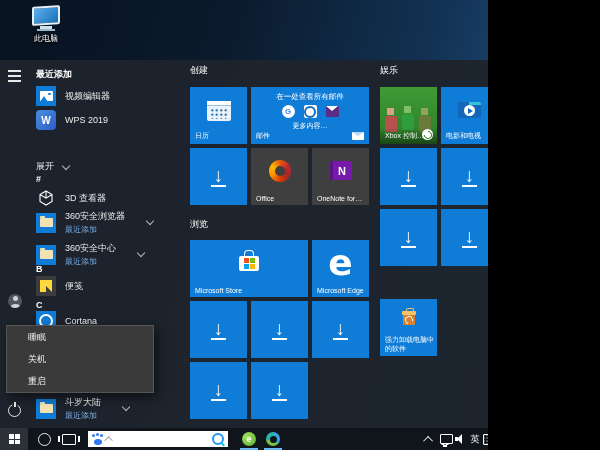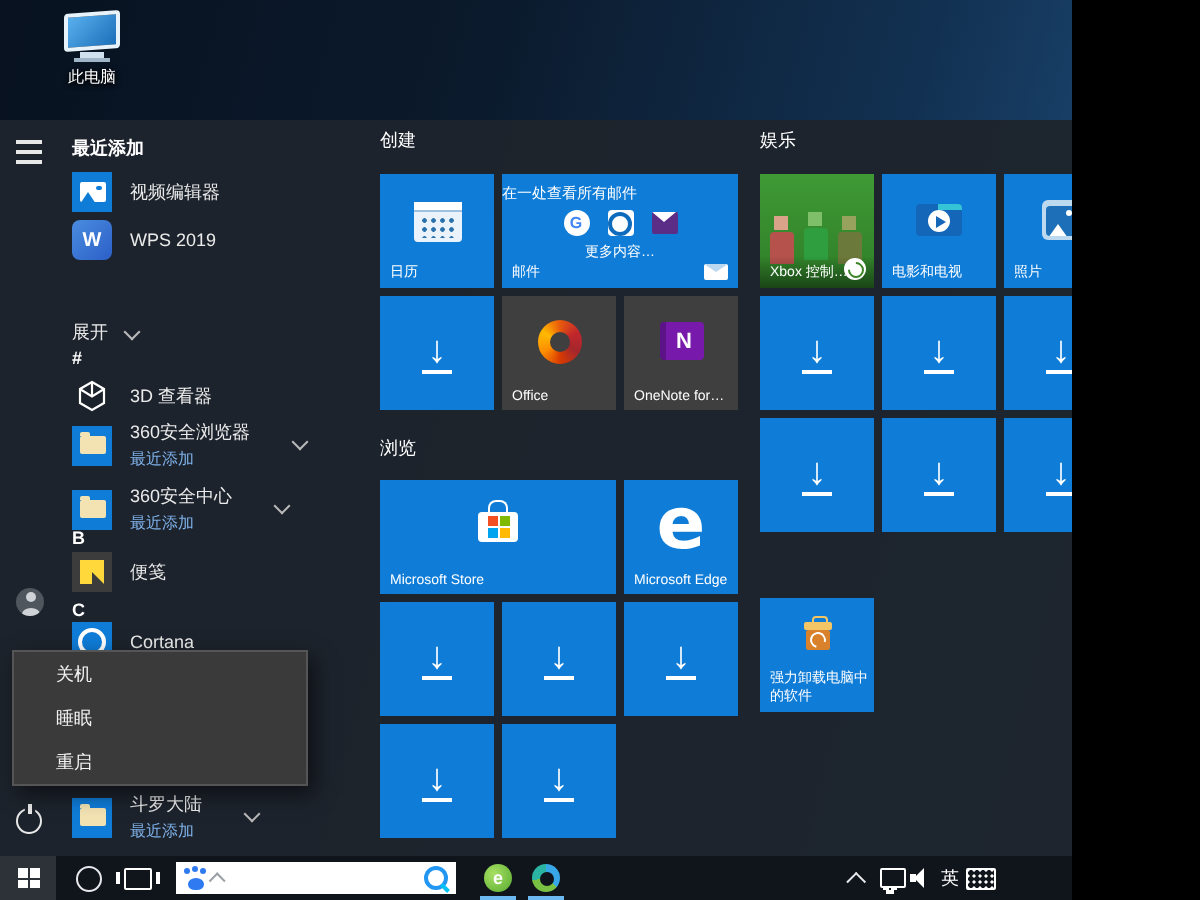--- a/index.html
+++ b/index.html
@@ -1,16 +1,16 @@
 <!DOCTYPE html>
 <html><head>
 <meta charset="utf-8">
 <style>
   html,body{margin:0;padding:0;background:#000;}
-  #screen{position:relative;width:536px;height:450px;overflow:hidden;
+  #screen{position:relative;width:488px;height:450px;overflow:hidden;
     font-family:"Liberation Sans","DejaVu Sans",sans-serif;color:#fff;
     background:linear-gradient(105deg,#081220 0%,#0b1a2c 38%,#123152 72%,#20507f 100%);}
   .abs{position:absolute;}
   
   #this-pc{left:24px;top:6px;width:44px;text-align:center;}
   .pc-screen{width:24px;height:15px;margin:0 auto;background:linear-gradient(135deg,#59b0ee,#1b6fb8);
     border:2px solid #e8f2fa;border-radius:2px;transform:skewY(-4deg);}
   .pc-stand{width:12px;height:3px;margin:1px auto 0;background:#cfe0ee;}
   .pc-base{width:18px;height:2px;margin:0 auto;background:#9fb6c9;}
   .pc-label{font-size:8px;margin-top:2px;text-shadow:0 1px 2px #000,0 0 3px #000;}
@@ -53,21 +53,21 @@
   .tile.wide{width:118px;}
   .tile.dark{background:#3f3f3f;}
   .tlabel{position:absolute;left:5px;bottom:3px;font-size:7px;color:#fff;white-space:nowrap;}
   .dlg{display:flex;flex-direction:column;align-items:center;justify-content:center;height:100%;}
   .dlg-a{color:#fff;font-size:19px;line-height:17px;font-weight:bold;}
   .dlg-b{width:15px;height:2px;background:#fff;margin-top:1px;}
   .cal{width:24px;height:20px;background:#eaf3fb;border-radius:2px;position:relative;margin:14px auto 0;}
   .cal::before{content:"";position:absolute;top:0;left:0;right:0;height:4px;background:#fff;border-bottom:1px solid #9cc0dd;}
   .cal::after{content:"";position:absolute;left:3px;right:2px;top:7px;bottom:2px;
     background-image:radial-gradient(circle,#2a72ad 1px,transparent 1.3px);background-size:4.5px 4.5px;}
-  .mail-head{position:absolute;top:5px;left:0;right:0;font-size:7.5px;color:#fff;}
+  .mail-head{position:absolute;top:5px;left:0;right:0;text-align:center;font-size:7.5px;color:#fff;}
   .mail-icons{position:absolute;top:18px;left:0;right:0;display:flex;justify-content:center;gap:9px;align-items:center;}
   .gicon{width:13px;height:13px;border-radius:50%;background:#fff;display:grid;place-items:center;
     font-size:8px;font-weight:bold;color:#4285F4;}
   .olicon{width:13px;height:13px;border-radius:2px;background:#fff;display:grid;place-items:center;}
   .olicon div{width:8px;height:8px;border-radius:50%;border:2.2px solid #0f6cbd;}
   .yicon{width:13px;height:11px;border-radius:1px;background:#5b2d86;position:relative;overflow:hidden;}
   .yicon::before{content:"";position:absolute;top:0;left:0;border-left:6.5px solid transparent;border-right:6.5px solid transparent;border-top:5px solid #fff;}
   .mail-more{position:absolute;top:34px;left:0;right:0;text-align:center;font-size:7px;color:#fff;}
   .env{position:absolute;right:5px;bottom:4px;width:12px;height:8px;background:#fff;border-radius:1px;overflow:hidden;}
   .env::before{content:"";position:absolute;top:0;left:0;border-left:6px solid transparent;border-right:6px solid transparent;border-top:4px solid #bcd8f0;}
@@ -426,22 +426,22 @@
       </div>
       <div class="tlabel2">
         <div>强力卸载电脑中</div>
         <div>的软件</div>
       </div>
     </div>
 
   </div>
 
   <div id="power-menu" class="abs">
+    <div class="pm-item">睡眠</div>
     <div class="pm-item">关机</div>
-    <div class="pm-item">睡眠</div>
     <div class="pm-item">重启</div>
   </div>
 
   <div id="taskbar" class="abs">
     <div id="start-btn" class="tb">
       <div class="winlogo">
           <div></div>
           <div></div>
           <div></div>
           <div></div>

